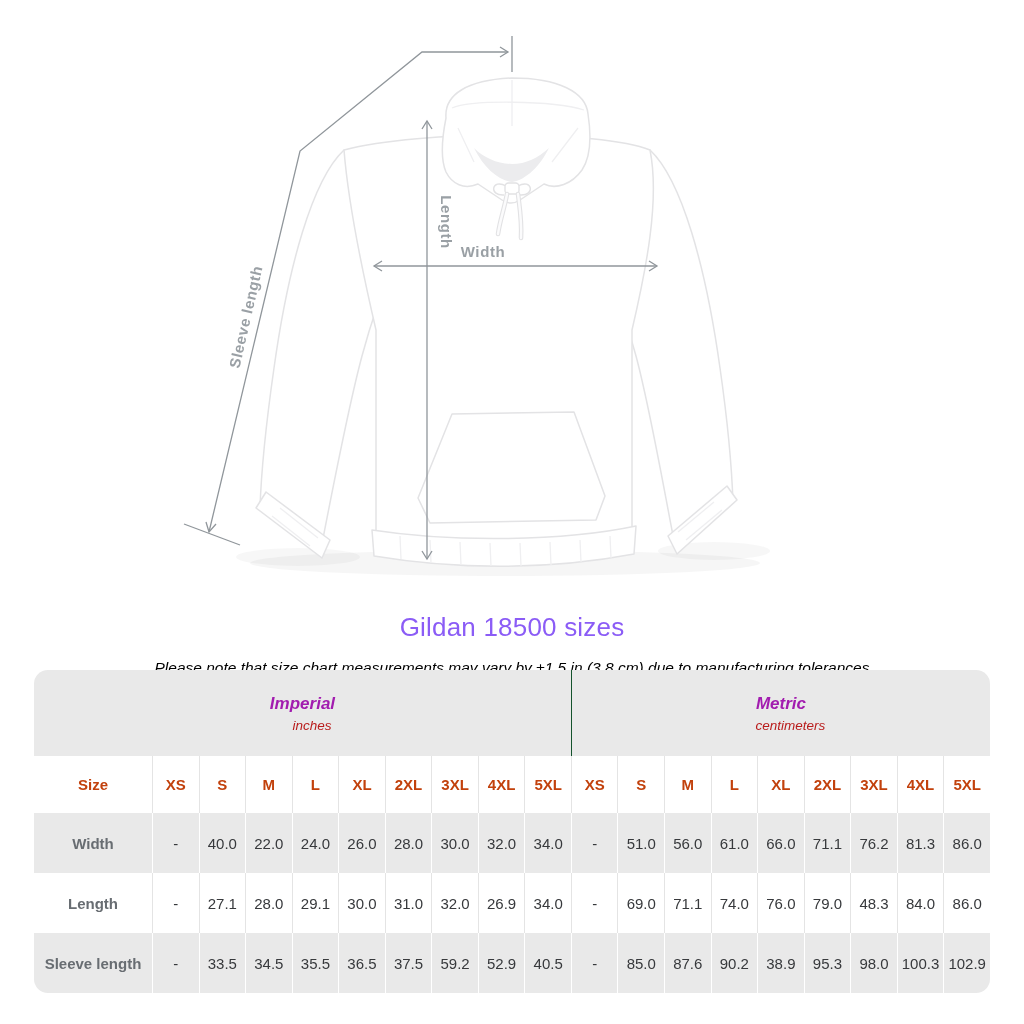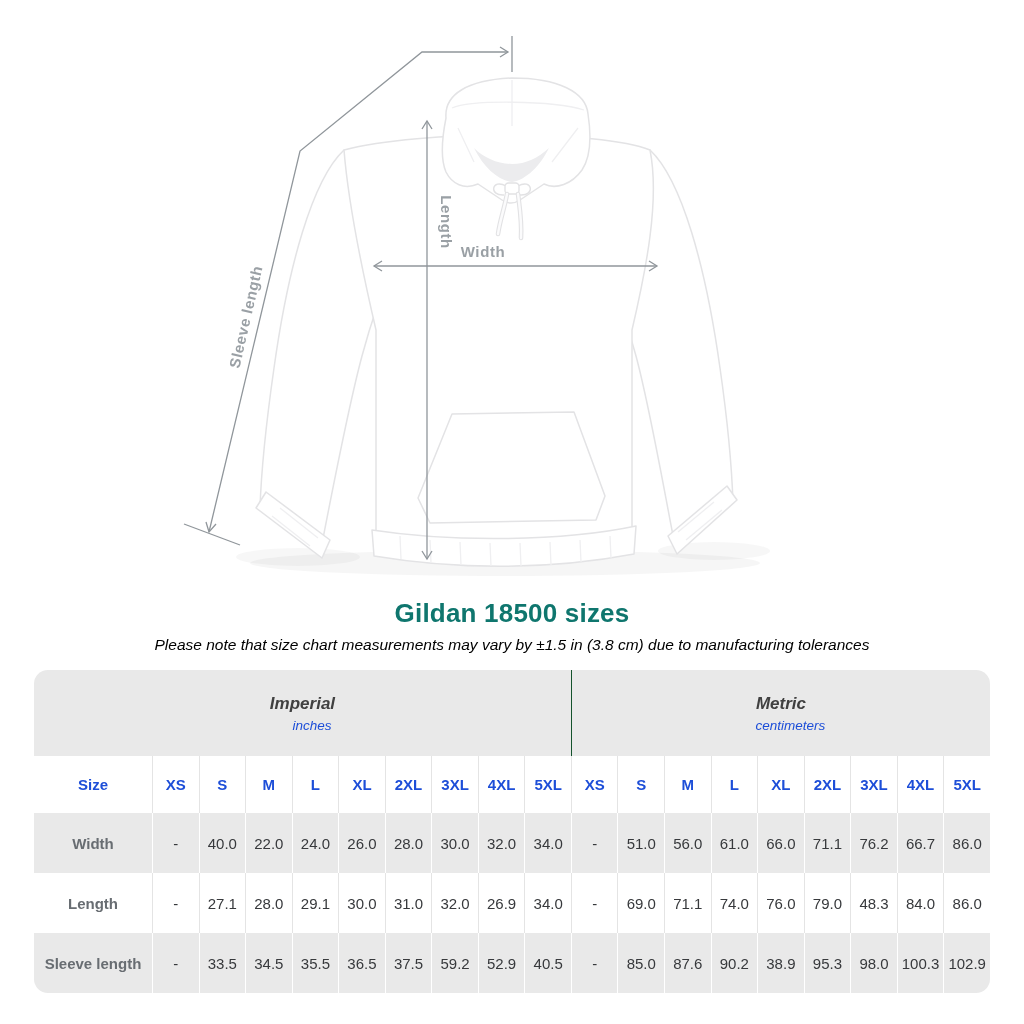--- a/index.html
+++ b/index.html
@@ -9,33 +9,33 @@
   }
   
   #diagram{position:absolute;left:0;top:0;width:1024px;height:600px;}
   .annot{stroke:#90969b;stroke-width:1.3;fill:none;}
   .annot-label{font-family:"Liberation Sans","DejaVu Sans",sans-serif;
     font-size:15px;font-weight:bold;fill:#9aa0a5;letter-spacing:.6px;}
   .cloth{fill:#ffffff;stroke:#e3e3e5;stroke-width:1.5;stroke-linejoin:round;}
   .seam{fill:none;stroke:#efeff1;stroke-width:1.3;}
   
   #title-block{position:absolute;left:0;top:596px;width:1024px;text-align:center;}
-  #page-title{margin:2px;font-size:26px;font-weight:bold;color:#0f766e;letter-spacing:.2px;}
+  #page-title{margin:16px;font-size:26px;font-weight:normal;color:#8b5cf6;letter-spacing:.2px;}
   #page-subtitle{margin:7px 0 0 0;font-size:15.5px;font-style:italic;color:#000000;}
   
   #table-wrap{position:absolute;left:34px;top:670px;width:956px;height:323px;
     border-radius:14px;overflow:hidden;}
   table.size-table{width:100%;height:100%;border-collapse:separate;border-spacing:0;
     table-layout:fixed;}
   .size-table td{text-align:center;vertical-align:middle;padding:0;font-size:15px;}
   tr.band td{background:#e9e9e9;height:86px;}
   tr.band td + td{border-left:1px solid #14532d;}
-  .band-name{font-size:17px;font-weight:bold;font-style:italic;color:#404040;}
-  .band-unit{font-size:13.5px;font-style:italic;color:#1d4ed8;margin-top:4px;margin-left:19px;}
-  tr.hdr td{height:57px;background:#ffffff;font-weight:bold;color:#1d4ed8;}
+  .band-name{font-size:17px;font-weight:bold;font-style:italic;color:#a21caf;}
+  .band-unit{font-size:13.5px;font-style:italic;color:#b91c1c;margin-top:4px;margin-left:19px;}
+  tr.hdr td{height:57px;background:#ffffff;font-weight:bold;color:#c2410c;}
   tr.datarow td{height:60px;color:#37393c;}
   tr.datarow td.rowlabel{font-weight:bold;color:#686d72;}
   tr.gray td{background:#e9e9e9;}
   tr.hdr td + td,tr.datarow td + td{border-left:1px solid #e4e4e4;}
   tr.gray td + td{border-left:1px solid #ffffff;}
 </style>
 </head>
 <body>
 
 <svg id="diagram" viewBox="0 0 1024 600">
@@ -181,21 +181,21 @@
           <td>30.0</td>
           <td>32.0</td>
           <td>34.0</td>
           <td>-</td>
           <td>51.0</td>
           <td>56.0</td>
           <td>61.0</td>
           <td>66.0</td>
           <td>71.1</td>
           <td>76.2</td>
-          <td>66.7</td>
+          <td>81.3</td>
           <td>86.0</td>
         </tr>
         <tr class="datarow">
           <td class="rowlabel">Length</td>
           <td>-</td>
           <td>27.1</td>
           <td>28.0</td>
           <td>29.1</td>
           <td>30.0</td>
           <td>31.0</td>

